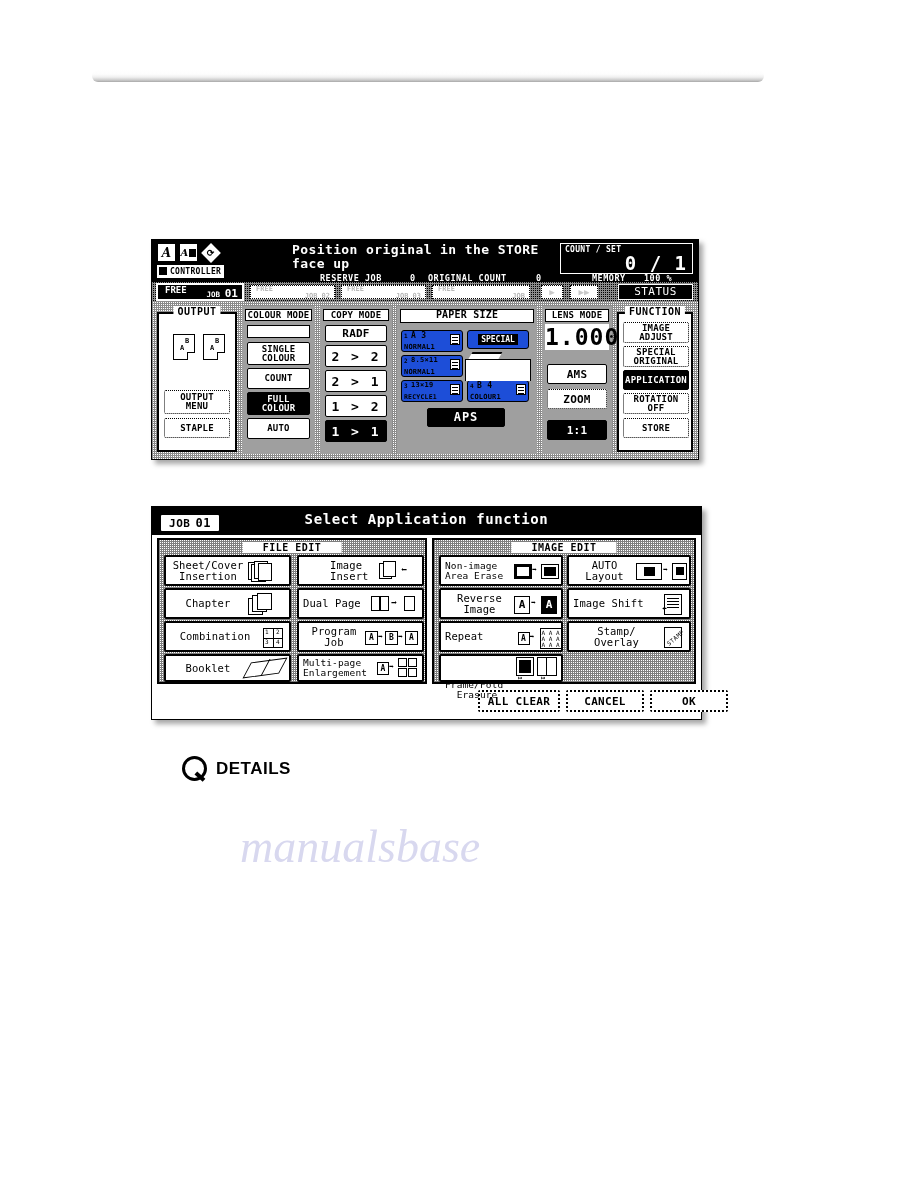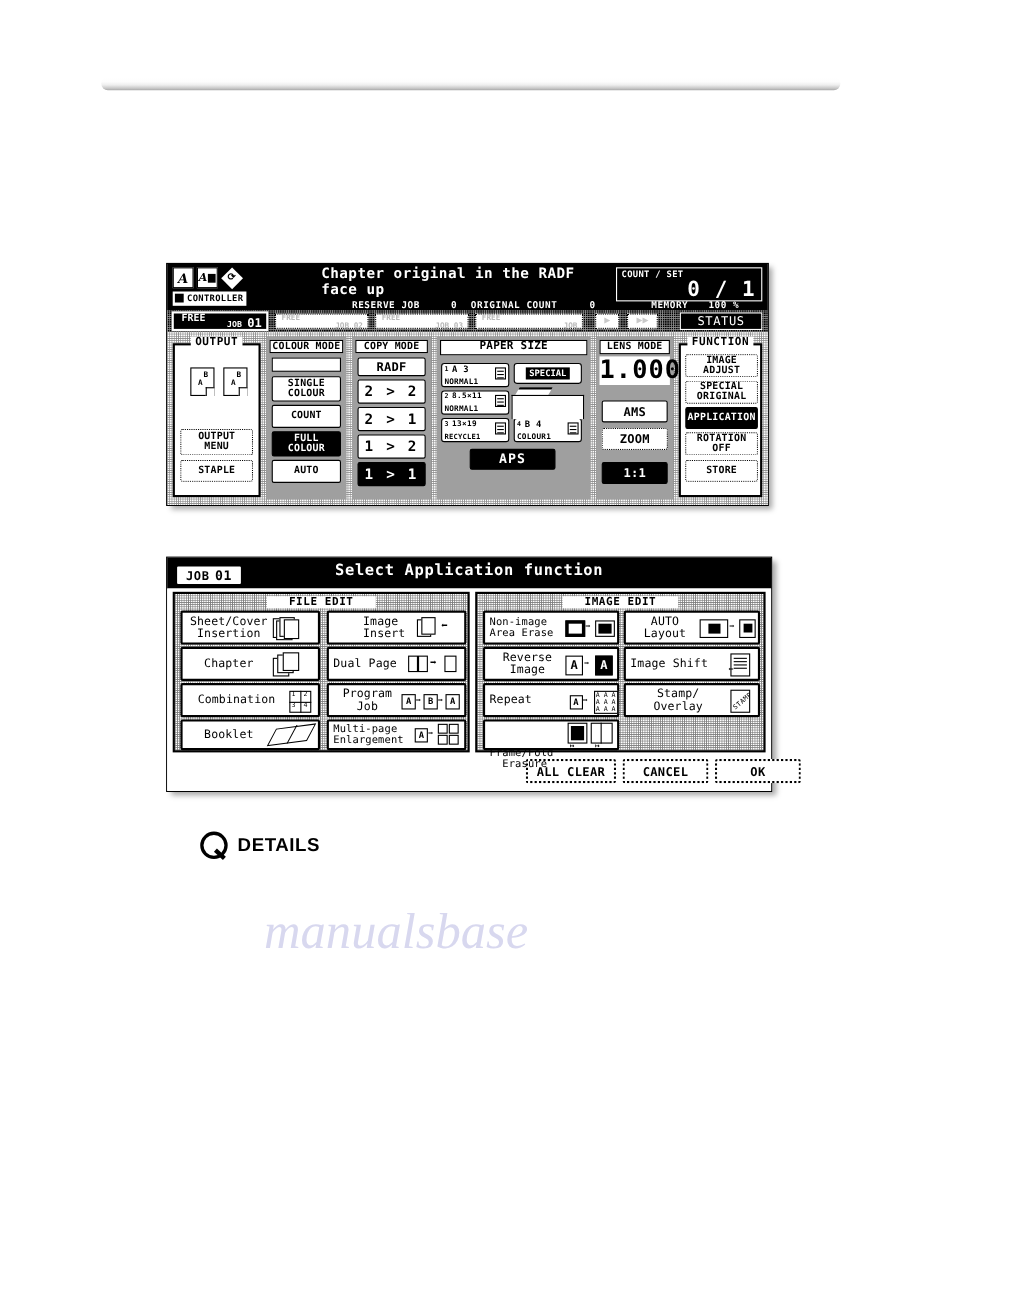--- a/index.html
+++ b/index.html
@@ -148,21 +148,21 @@
   .btn.dot{border:1.5px dotted #000;}
 
   
   .out-pages{position:absolute;left:14px;top:18px;width:60px;height:34px;}
   .pg{
     position:absolute;width:22px;height:26px;background:#fff;border:1.5px solid #000;
   }
   .pg .ltr{position:absolute;font-size:7px;font-weight:bold;}
   .pg .fold{position:absolute;right:-1px;bottom:-1px;width:8px;height:8px;background:#fff;border-left:1.5px solid #000;border-top:1.5px solid #000;}
 
-  .paper-row{position:absolute;background:#ffffff;border:1.5px solid #000;border-radius:3px;}
+  .paper-row{position:absolute;background:#1d4ed8;border:1.5px solid #000;border-radius:3px;}
   .paper-row .num{position:absolute;left:2px;top:1px;font-size:6px;font-weight:bold;}
   .paper-row .sz{position:absolute;left:9px;top:0px;font-size:8px;font-weight:bold;letter-spacing:.3px;}
   .paper-row .ty{position:absolute;left:2px;bottom:0px;font-size:7px;font-weight:bold;letter-spacing:.2px;}
   .paper-row .tray{position:absolute;right:2px;top:3px;width:10px;height:11px;border:1px solid #000;background:#fff;}
   .paper-row .tray:after{content:"";position:absolute;left:1px;top:2px;right:1px;height:1px;
     box-shadow:0 3px 0 #000,0 6px 0 #000;background:#000;}
 
   .lens-val{
     position:absolute;left:3px;right:3px;top:18px;height:26px;
     font-size:23px;font-weight:bold;text-align:center;line-height:26px;
@@ -267,21 +267,21 @@
       <div class="hdr-ic diamond">
           <span class="dm">
             <i>⟳</i>
           </span>
         </div>
     </div>
 
     <div class="ctrl-tag">CONTROLLER</div>
 
     <div class="p1-msg">
-      <div>Chapter original in the RADF</div>
+      <div>Position original in the STORE</div>
       <div>face up</div>
     </div>
 
     <div class="count-box">
       <div class="cl">COUNT / SET</div>
       <div class="cv">0 / 1</div>
     </div>
 
     <div class="status-line">
       <span style="left:168px;">RESERVE JOB</span>

